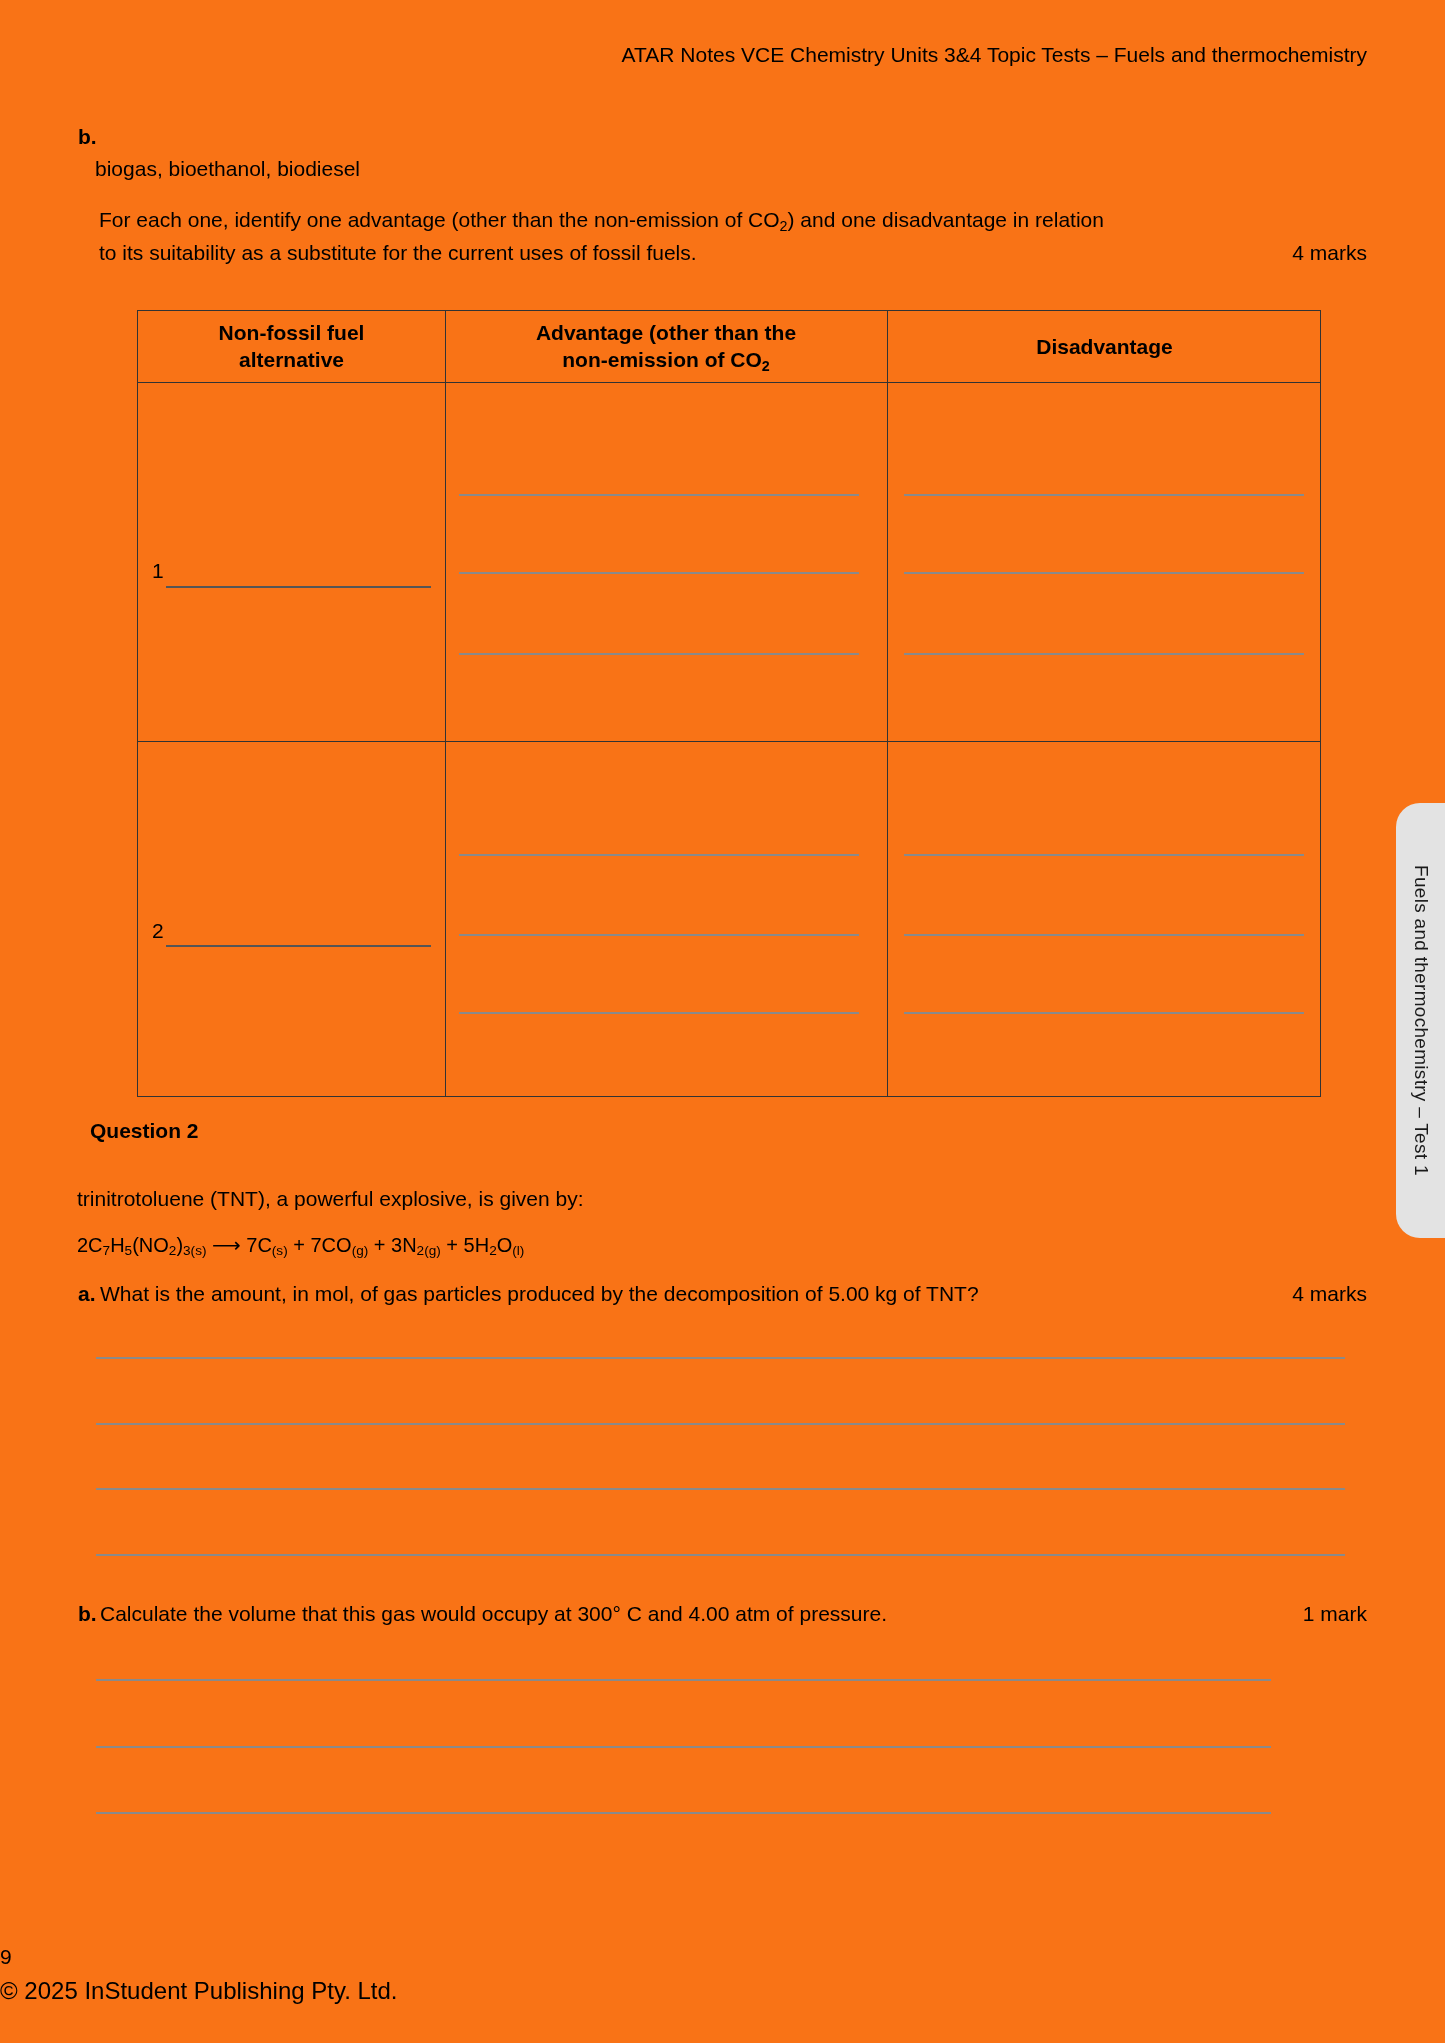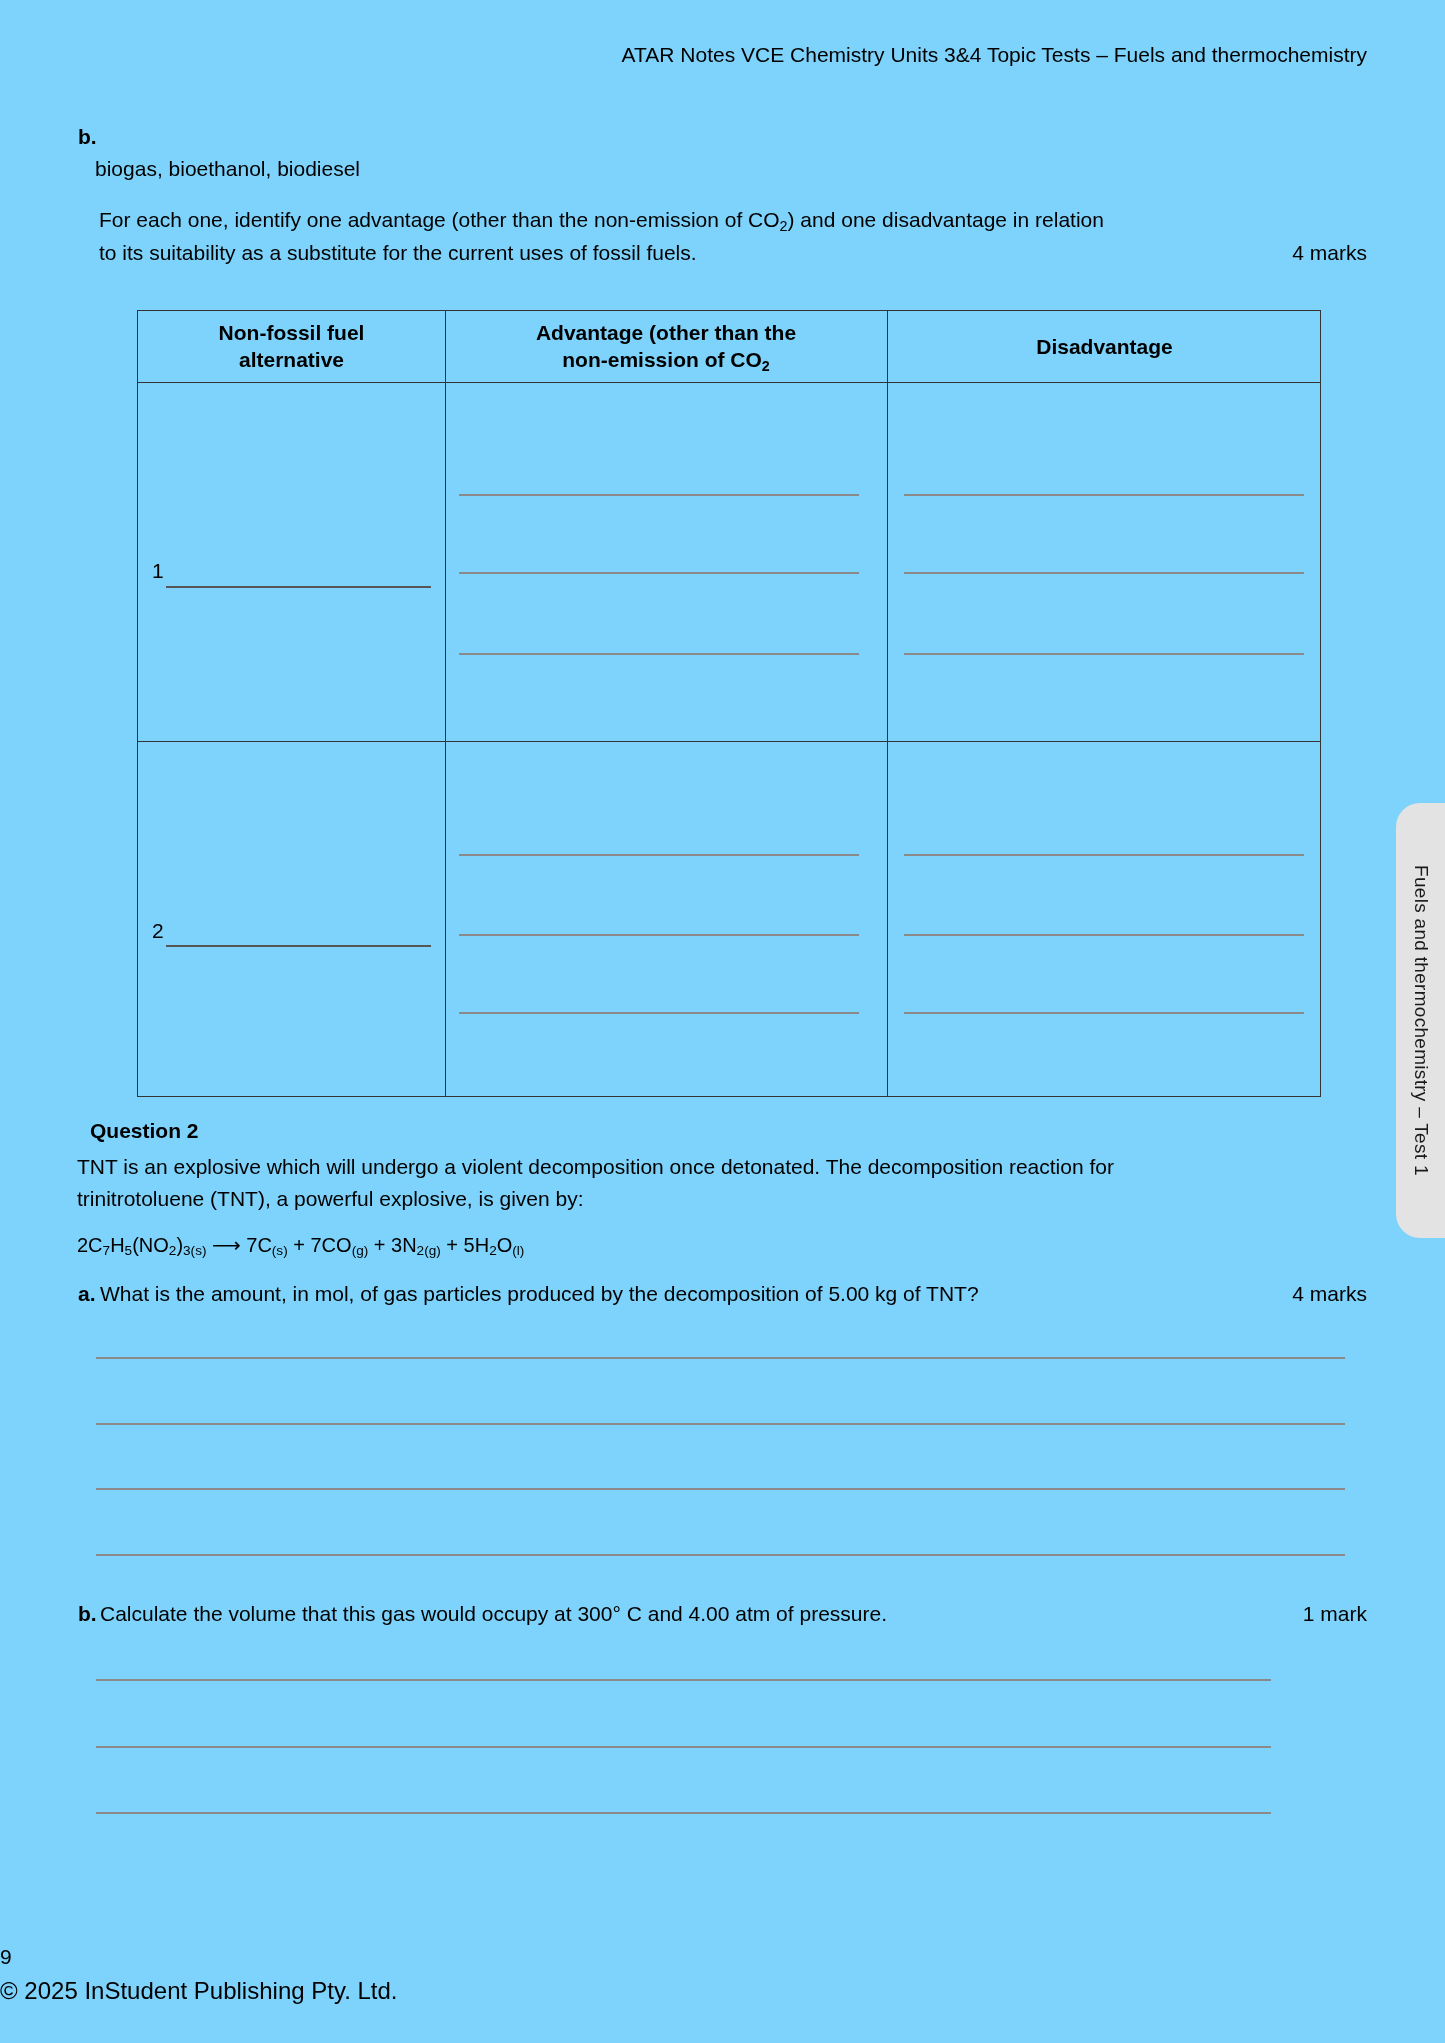--- a/index.html
+++ b/index.html
@@ -1,16 +1,16 @@
 <!DOCTYPE html>
 <html><head>
 <meta charset="utf-8">
 <style>
   html,body{margin:0;padding:0;background:#fff;}
-  .page{position:relative;width:1445px;height:2043px;background:#7dd3fc;overflow:hidden;
+  .page{position:relative;width:1445px;height:2043px;background:#f97316;overflow:hidden;
         font-family:"Liberation Sans",sans-serif;font-size:21px;color:#000;line-height:26px;}
   .abs{position:absolute;}
   .bold{font-weight:bold;}
   .right{text-align:right;}
   .center{text-align:left;}
   sub{font-size:68%;line-height:0;vertical-align:-0.25em;}
   
   .tbl{position:absolute;left:137px;top:310px;width:1184px;height:787px;border:1px solid #333;box-sizing:border-box;}
   .vline{position:absolute;top:0;bottom:0;width:1px;background:#333;}
   .hline{position:absolute;left:0;right:0;height:1px;background:#333;}
@@ -60,21 +60,20 @@
     <div class="wline dark" style="left:28px;top:634px;width:265px"></div>
     <div class="wline" style="left:321px;top:543px;width:400px"></div>
     <div class="wline" style="left:321px;top:623px;width:400px"></div>
     <div class="wline" style="left:321px;top:701px;width:400px"></div>
     <div class="wline" style="left:766px;top:543px;width:400px"></div>
     <div class="wline" style="left:766px;top:623px;width:400px"></div>
     <div class="wline" style="left:766px;top:701px;width:400px"></div>
   </div>
 
   <div class="abs bold" style="left:90px;top:1118px">Question 2</div>
-  <div class="abs" style="left:77px;top:1154px">TNT is an explosive which will undergo a violent decomposition once detonated. The decomposition reaction for</div>
   <div class="abs" style="left:77px;top:1186px">trinitrotoluene (TNT), a powerful explosive, is given by:</div>
 
   <div class="abs center eq" style="left:77px;top:1232px;width:1202px">2C<sub>7</sub>H<sub>5</sub>(NO<sub>2</sub>)<sub>3(s)</sub> ⟶ 7C<sub>(s)</sub> + 7CO<sub>(g)</sub> + 3N<sub>2(g)</sub> + 5H<sub>2</sub>O<sub>(l)</sub></div>
 
   <span class="abs bold" style="left:78px;top:1281px">a.</span>
   <div class="abs" style="left:100px;top:1281px">What is the amount, in mol, of gas particles produced by the decomposition of 5.00 kg of TNT?</div>
   <div class="abs right" style="right:78px;top:1281px">4 marks</div>
 
   <div class="wline" style="left:96px;top:1357px;width:1249px"></div>
   <div class="wline" style="left:96px;top:1423px;width:1249px"></div>

